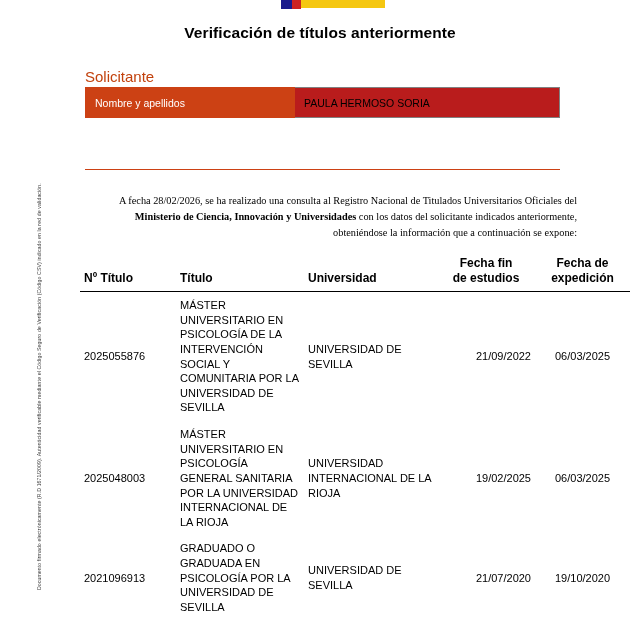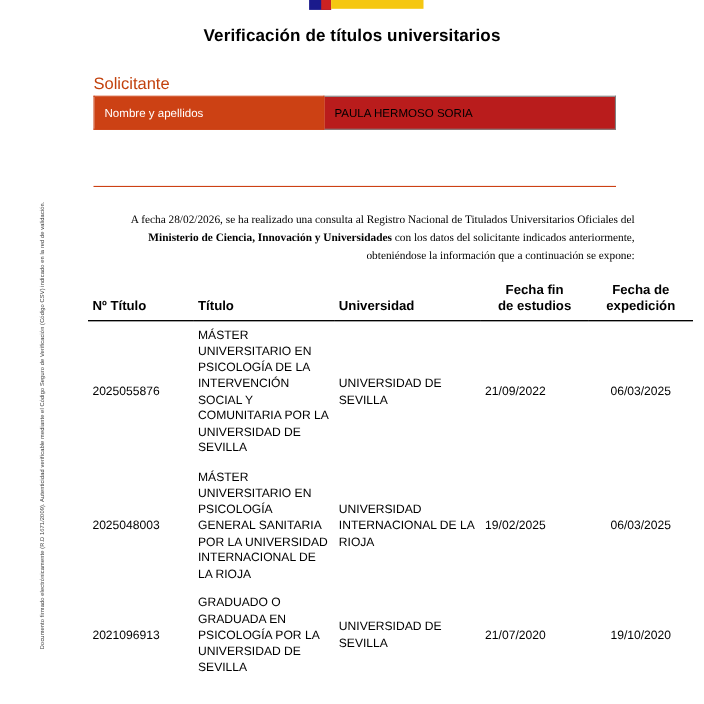--- a/index.html
+++ b/index.html
@@ -163,33 +163,33 @@
 
   .titles-table tbody td {
     font-size: 11px;
     line-height: 1.33;
     padding: 6px 4px;
     vertical-align: middle;
   }
   .titles-table tbody td.c-num { text-align: left; padding-right: 12px; }
   .titles-table tbody td.c-tit { text-align: left; }
   .titles-table tbody td.c-uni { text-align: left; }
-  .titles-table tbody td.c-fin { text-align: left; }
+  .titles-table tbody td.c-fin { text-align: right; }
   .titles-table tbody td.c-exp { text-align: center; }
 </style>
 </head>
 <body>
 
 <div class="logo-strip">
   <div class="logo-emblem"></div>
   <div class="logo-emblem-red"></div>
   <div class="logo-bar"></div>
 </div>
 
-<div class="doc-title">Verificación de títulos universitarios</div>
+<div class="doc-title">Verificación de títulos anteriormente</div>
 
 <div class="side-note">Documento firmado electrónicamente (R.D 1671/2009). Autenticidad verificable mediante el Código Seguro de Verificación (Código CSV) indicado en la red de validación.</div>
 
 <div class="section-label">Solicitante</div>
 
 <table class="applicant-table">
   <tbody>
     <tr>
       <td class="key">Nombre y apellidos</td>
       <td class="val">PAULA HERMOSO SORIA</td>

